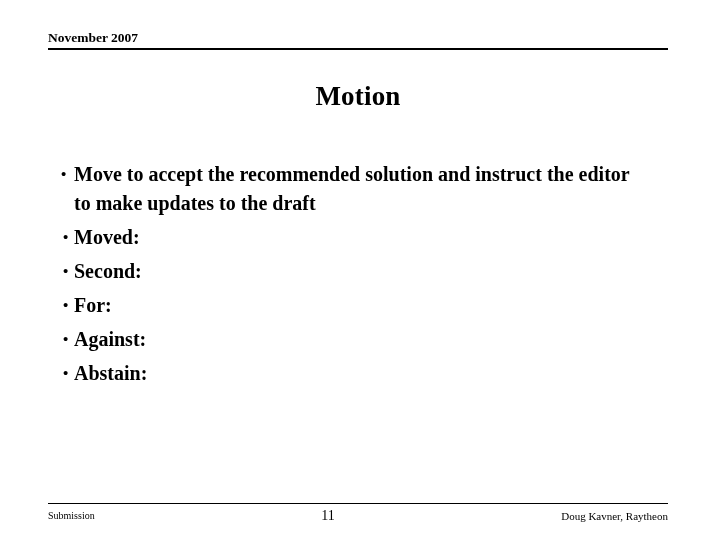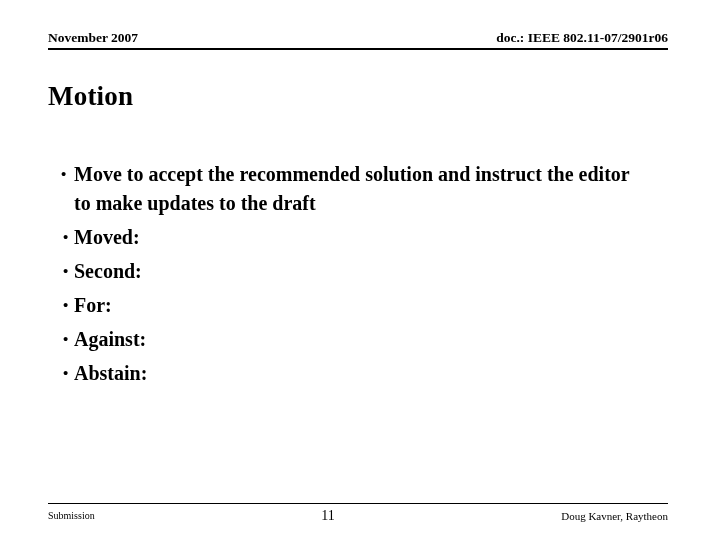--- a/index.html
+++ b/index.html
@@ -48,20 +48,21 @@
     height: 0;
     border-top: 2px solid #000000;
   }
 
   
   .slide-title {
     position: absolute;
     left: 48px;
     top: 80px;
     width: 620px;
+    text-align: center;
     font-size: 27px;
     font-weight: bold;
     line-height: 32px;
     letter-spacing: 0.2px;
   }
 
   
   .body-list {
     position: absolute;
     left: 48px;
@@ -143,21 +144,20 @@
     white-space: nowrap;
   }
 </style>
 </head>
 <body>
 
 <div class="slide">
 
   <div class="slide-header">
     <span class="header-date">November 2007</span>
-    <span class="header-docnum">doc.: IEEE 802.11-07/2901r06</span>
   </div>
   <div class="header-rule"></div>
 
   <div class="slide-title">Motion</div>
 
   <ul class="body-list">
 
     <li class="bullet-row bullet-level-1">
       <span class="bullet-marker">•</span>
       <span class="bullet-text">Move to accept the recommended solution and instruct the editor to make updates to the draft</span>

